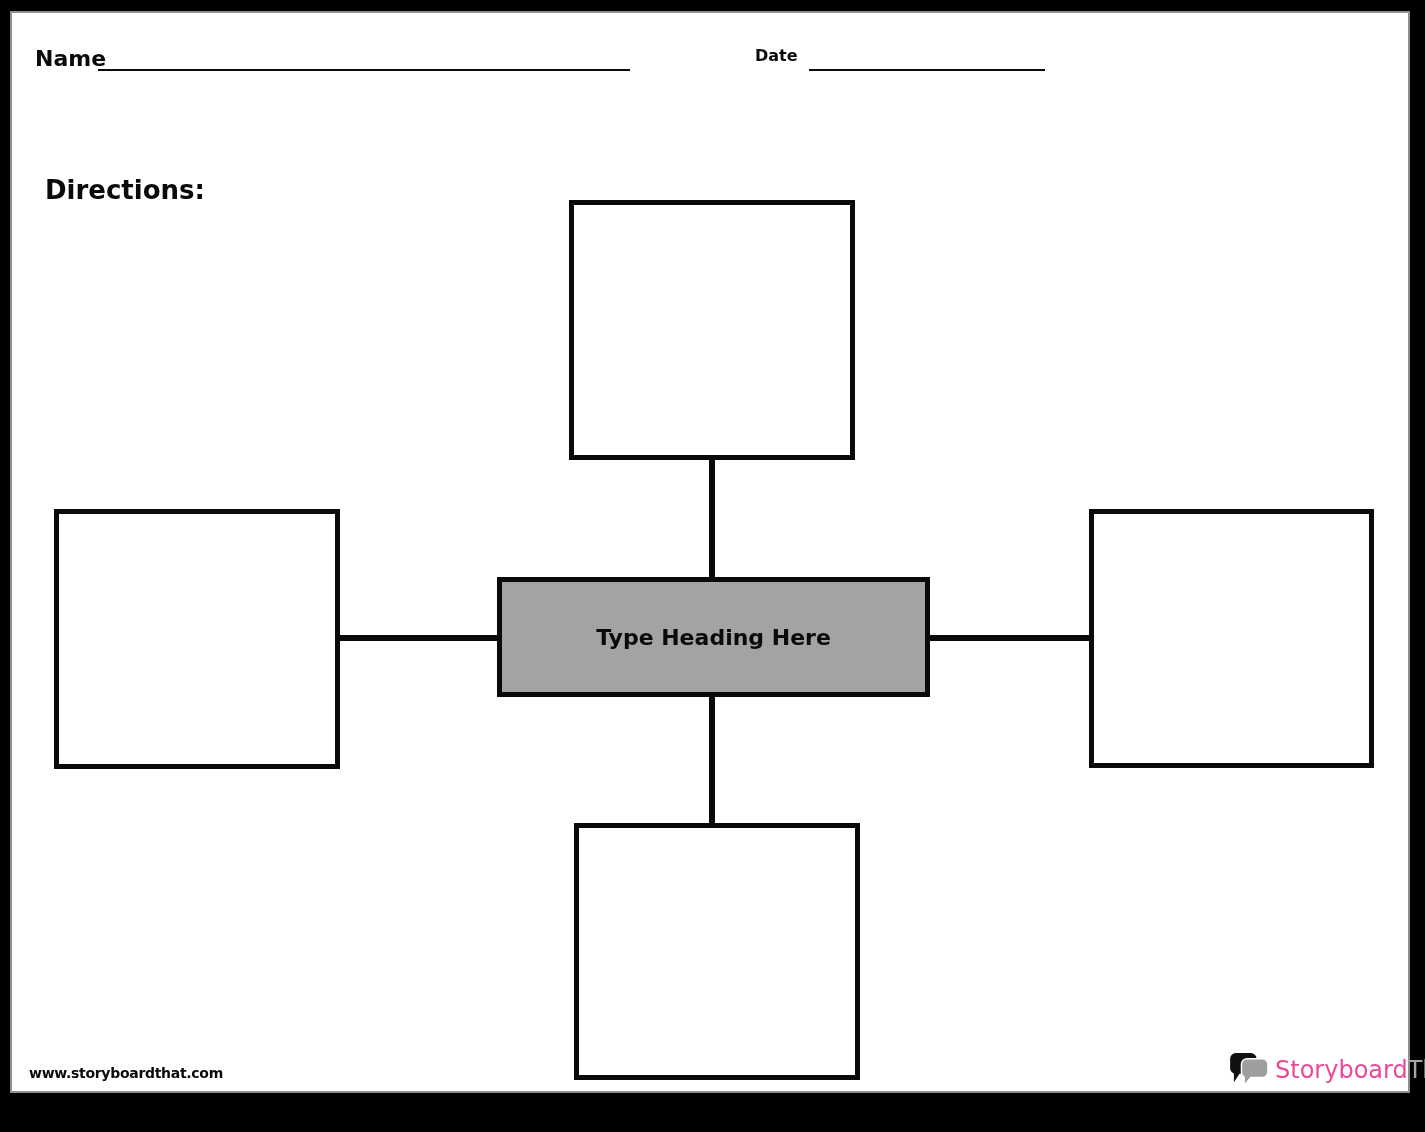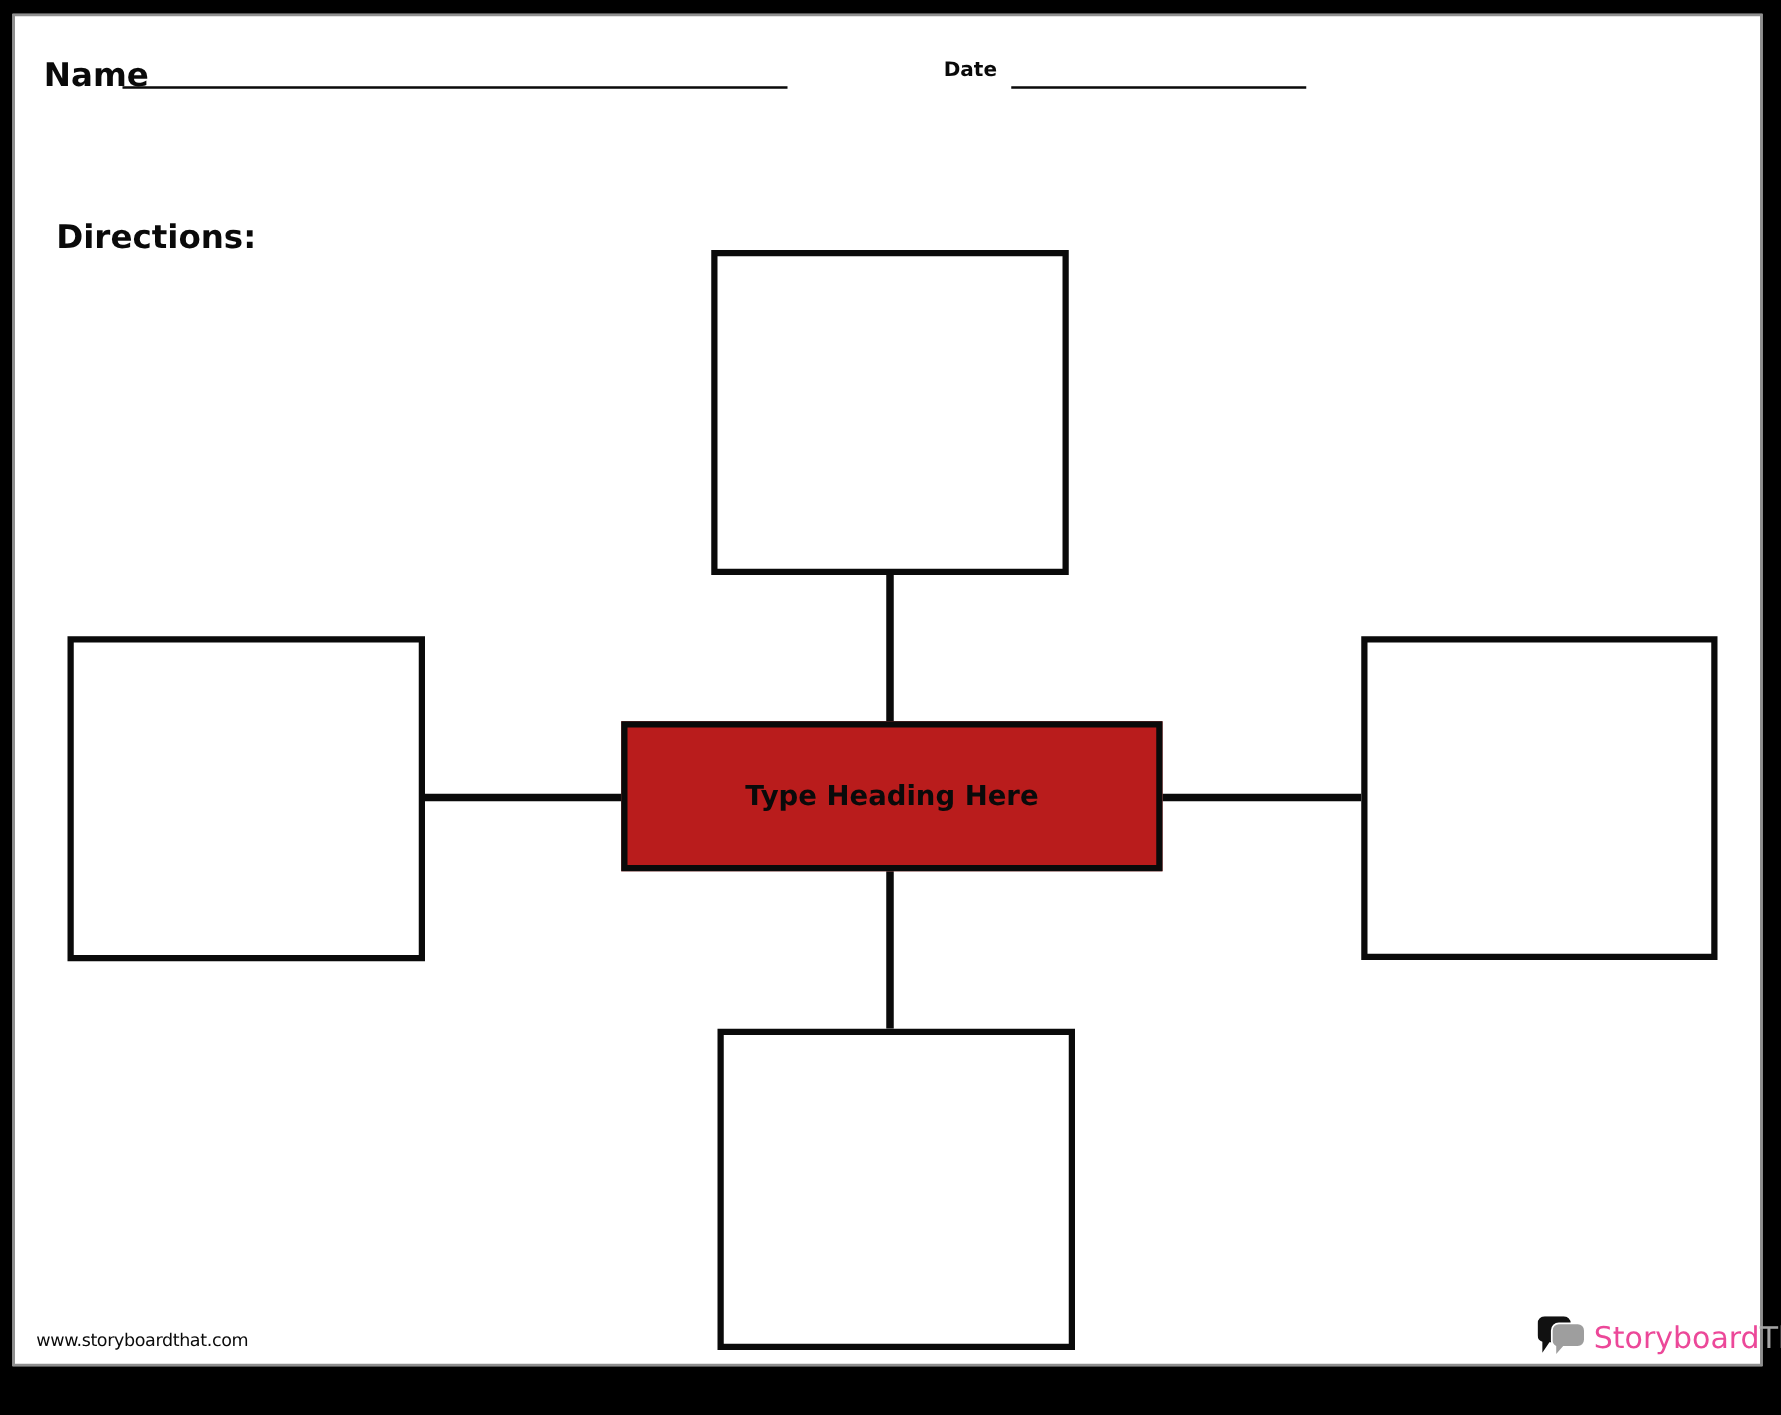--- a/index.html
+++ b/index.html
@@ -18,21 +18,21 @@
     border:2px solid #8f8f8f;
     box-sizing:border-box;
   }
   
   .lbl{
     position:absolute;
     color:#0a0a0a;
     font-weight:bold;
     white-space:nowrap;
   }
-  .name-label{left:23px;top:33px;font-size:26px;text-align:right;}
+  .name-label{left:23px;top:33px;font-size:22px;text-align:right;}
   .date-label{left:743px;top:33px;font-size:16px;}
   .title-label{left:0;right:0;top:94px;font-size:26px;text-align:center;}
   .directions-label{left:33px;top:162px;font-size:26px;}
   .blank-line{
     position:absolute;
     height:2px;
     background:#0a0a0a;
   }
   .name-line{left:86px;top:56px;width:532px;}
   .date-line{left:797px;top:56px;width:236px;}
@@ -44,38 +44,38 @@
     border:5px solid #0a0a0a;
     box-sizing:border-box;
   }
   .cell-top{left:557px;top:187px;width:286px;height:260px;}
   .cell-left{left:42px;top:496px;width:286px;height:260px;}
   .cell-right{left:1077px;top:496px;width:285px;height:259px;}
   .cell-bottom{left:562px;top:810px;width:286px;height:257px;}
   .center-box{
     position:absolute;
     left:485px;top:564px;width:433px;height:120px;
-    background:#b91c1c;
+    background:#a3a3a3;
     border:5px solid #0a0a0a;
     box-sizing:border-box;
     display:flex;align-items:center;justify-content:center;
     font-size:22px;font-weight:bold;color:#0a0a0a;
     text-align:center;
   }
   .connector{position:absolute;background:#0a0a0a;}
   .conn-top{left:697px;top:447px;width:6px;height:117px;}
   .conn-bottom{left:697px;top:684px;width:6px;height:126px;}
   .conn-left{left:328px;top:622px;width:157px;height:6px;}
   .conn-right{left:918px;top:622px;width:159px;height:6px;}
 
   
   .site-url{
     position:absolute;
     left:17px;top:1052px;
-    font-size:14px;font-weight:normal;color:#0a0a0a;
+    font-size:14px;font-weight:bold;color:#0a0a0a;
     letter-spacing:-0.3px;
   }
   .logo{
     position:absolute;
     left:1218px;top:1038px;
     display:flex;align-items:center;
     height:38px;
   }
   .logo svg{display:block;margin-right:7px;}
   .logo-text{font-size:24px;font-weight:500;letter-spacing:0;white-space:nowrap;}

